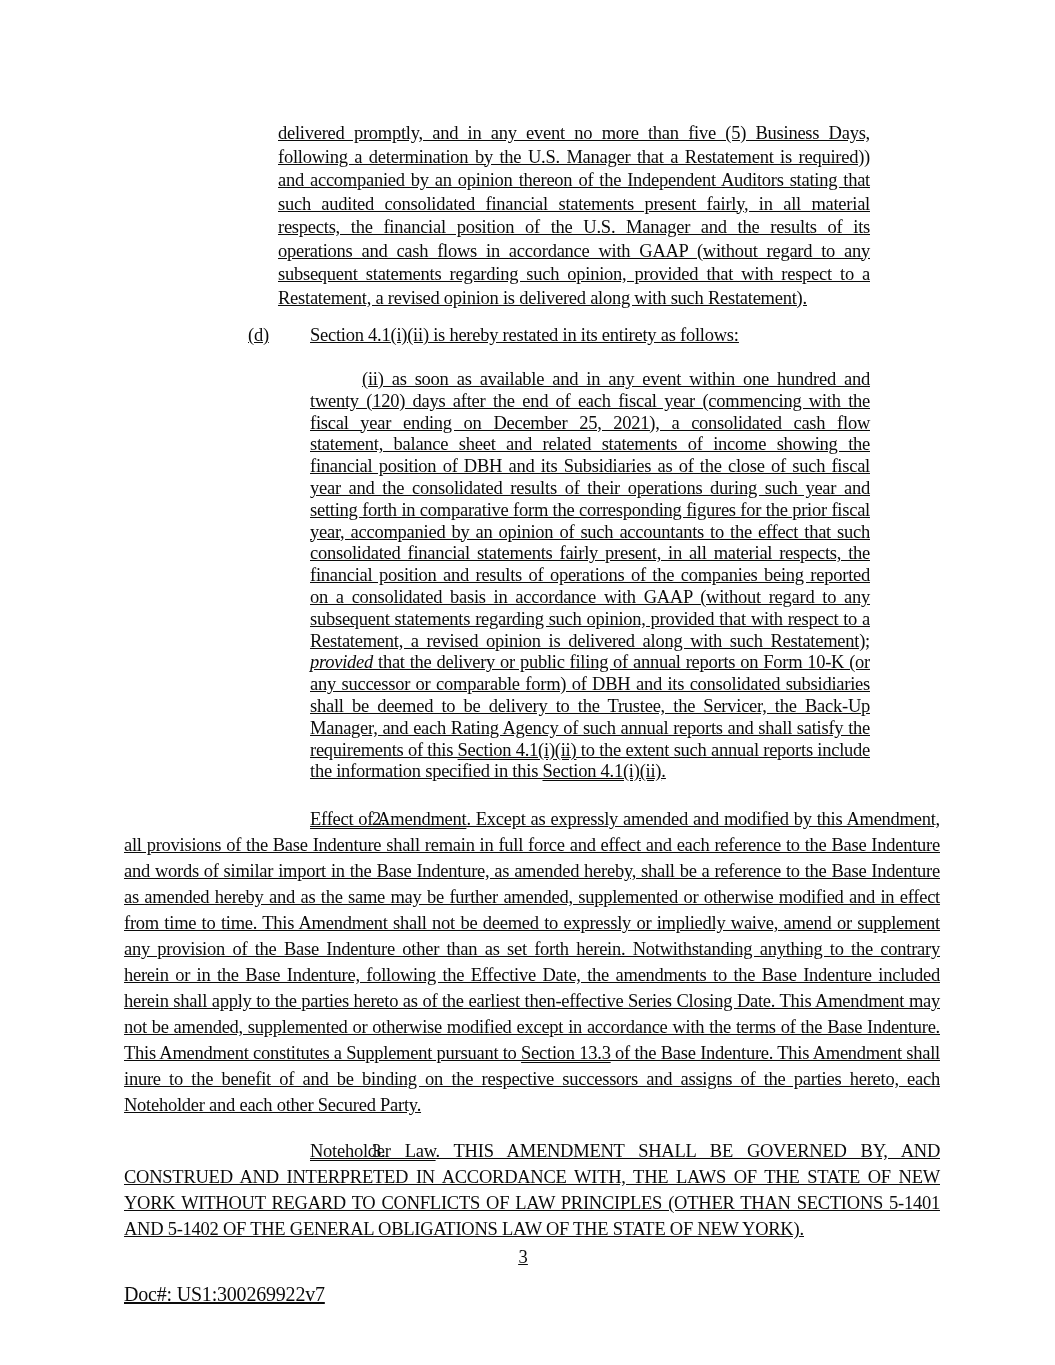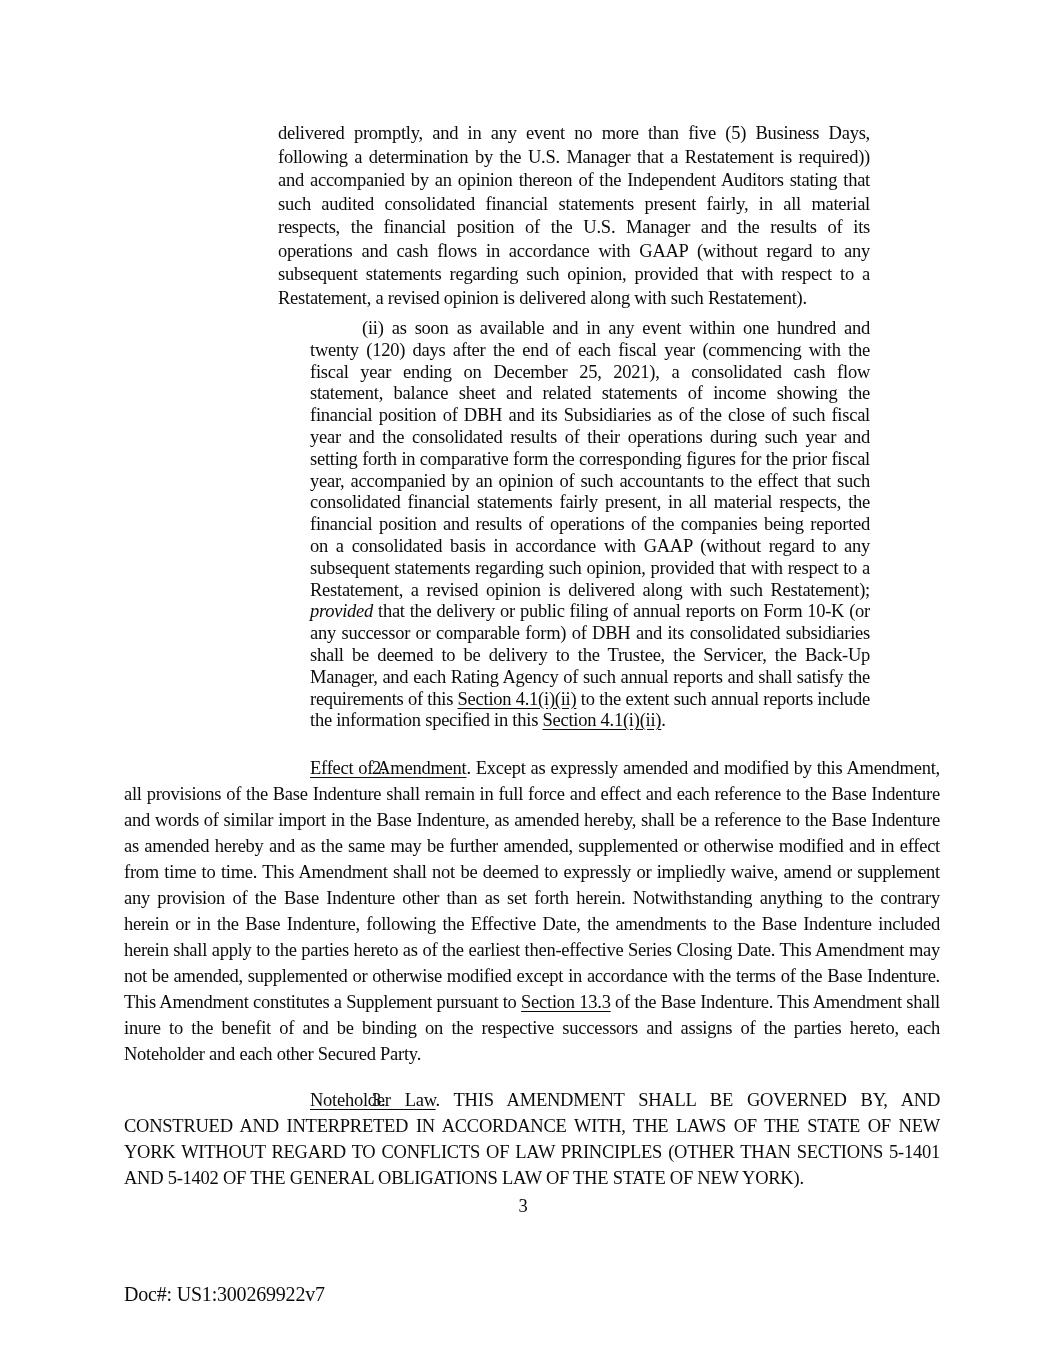--- a/index.html
+++ b/index.html
@@ -1,15 +1,15 @@
 <!DOCTYPE html>
 <html><head>
 <meta charset="utf-8">
 <style>
-  * { margin: 0; padding: 0; box-sizing: border-box; }
+  * { margin: 0; padding: 0; box-sizing: border-box; text-decoration: underline; }
   html, body { background: #ffffff; }
   body {
     width: 1055px;
     height: 1365px;
     position: relative;
     font-family: "Liberation Serif", "DejaVu Serif", serif;
     color: #0b0b0b;
     overflow: hidden;
   }
   .page {
@@ -35,21 +35,21 @@
     margin-top: 14px;
     padding-left: 124px;
     line-height: 23px;
     text-align: left;
   }
   .tab {
     display: inline-block;
     width: 62px;
   }
   .bq2 {
-    margin-top: 8px;
+    margin-top: 22px;
     margin-left: 186px;
     width: 560px;
     line-height: 21.8px;
     text-indent: 52px;
   }
   .body-para {
     width: 816px;
     line-height: 26px;
     text-indent: 124px;
   }
@@ -71,20 +71,23 @@
     letter-spacing: -0.2px;
   }
 </style>
 </head>
 <body>
 
 <div class="page">
 
   <p class="txt bq1">delivered promptly, and in any event no more than five (5) Business Days, following a determination by the U.S. Manager that a Restatement is required)) and accompanied by an opinion thereon of the Independent Auditors stating that such audited consolidated financial statements present fairly, in all material respects, the financial position of the U.S. Manager and the results of its operations and cash flows in accordance with GAAP (without regard to any subsequent statements regarding such opinion, provided that with respect to a Restatement, a revised opinion is delivered along with such Restatement).</p>
 
+  <div class="txt item-d">
+    <span class="tab">(d)</span><span>Section 4.1(i)(ii) is hereby restated in its entirety as follows:</span>
+  </div>
 
   <p class="txt bq2"><span>(ii) as soon as available and in any event within one hundred and twenty (120) days after the end of each fiscal year (commencing with the fiscal year ending on December 25, 2021), a consolidated cash flow statement, balance sheet and related statements of income showing the financial position of DBH and its Subsidiaries as of the close of such fiscal year and the consolidated results of their operations during such year and setting forth in comparative form the corresponding figures for the prior fiscal year, accompanied by an opinion of such accountants to the effect that such consolidated financial statements fairly present, in all material respects, the financial position and results of operations of the companies being reported on a consolidated basis in accordance with GAAP (without regard to any subsequent statements regarding such opinion, provided that with respect to a Restatement, a revised opinion is delivered along with such Restatement); </span><span class="it">provided</span><span> that the delivery or public filing of annual reports on Form 10-K (or any successor or comparable form) of DBH and its consolidated subsidiaries shall be deemed to be delivery to the Trustee, the Servicer, the Back-Up Manager, and each Rating Agency of such annual reports and shall satisfy the requirements of this </span><span class="u">Section 4.1(i)(ii)</span><span> to the extent such annual reports include the information specified in this </span><span class="u">Section 4.1(i)(ii)</span><span>.</span></p>
 
   <p class="txt body-para p2"><span class="tab">2.</span><span class="u">Effect of Amendment</span><span>.  Except as expressly amended and modified by this Amendment, all provisions of the Base Indenture shall remain in full force and effect and each reference to the Base Indenture and words of similar import in the Base Indenture, as amended hereby, shall be a reference to the Base Indenture as amended hereby and as the same may be further amended, supplemented or otherwise modified and in effect from time to time.  This Amendment shall not be deemed to expressly or impliedly waive, amend or supplement any provision of the Base Indenture other than as set forth herein.  Notwithstanding anything to the contrary herein or in the Base Indenture, following the Effective Date, the amendments to the Base Indenture included herein shall apply to the parties hereto as of the earliest then-effective Series Closing Date.  This Amendment may not be amended, supplemented or otherwise modified except in accordance with the terms of the Base Indenture.  This Amendment constitutes a Supplement pursuant to </span><span class="u">Section 13.3</span><span> of the Base Indenture. This Amendment shall inure to the benefit of and be binding on the respective successors and assigns of the parties hereto, each Noteholder and each other Secured Party.</span></p>
 
   <p class="txt body-para p3"><span class="tab">3.</span><span class="u">Noteholder Law</span><span>.  THIS AMENDMENT SHALL BE GOVERNED BY, AND CONSTRUED AND INTERPRETED IN ACCORDANCE WITH, THE LAWS OF THE STATE OF NEW YORK WITHOUT REGARD TO CONFLICTS OF LAW PRINCIPLES (OTHER THAN SECTIONS 5-1401 AND 5-1402 OF THE GENERAL OBLIGATIONS LAW OF THE STATE OF NEW YORK).</span></p>
 
   <div class="pagenum">3</div>
 
   <div class="doc-footer">Doc#: US1:300269922v7</div>

